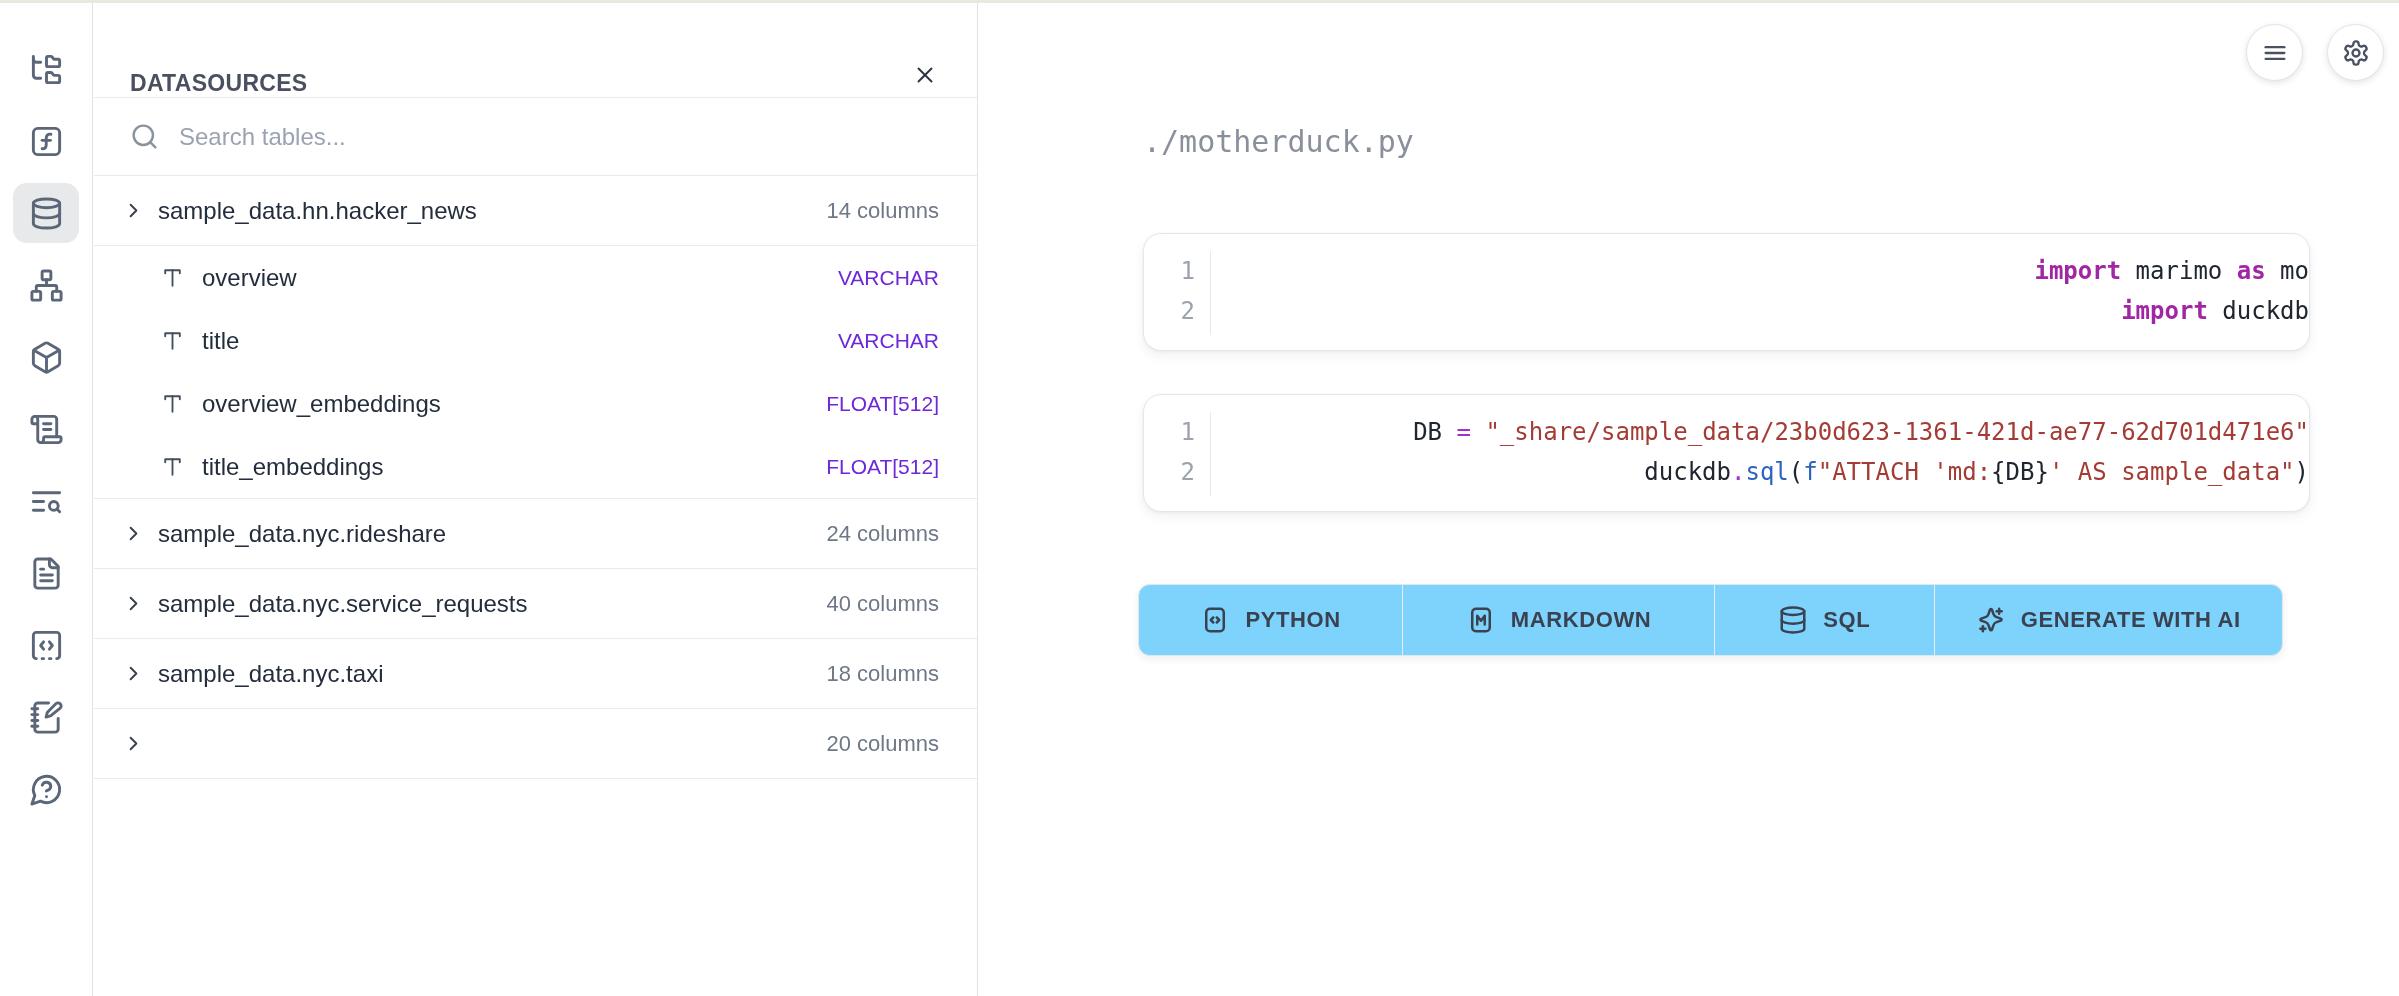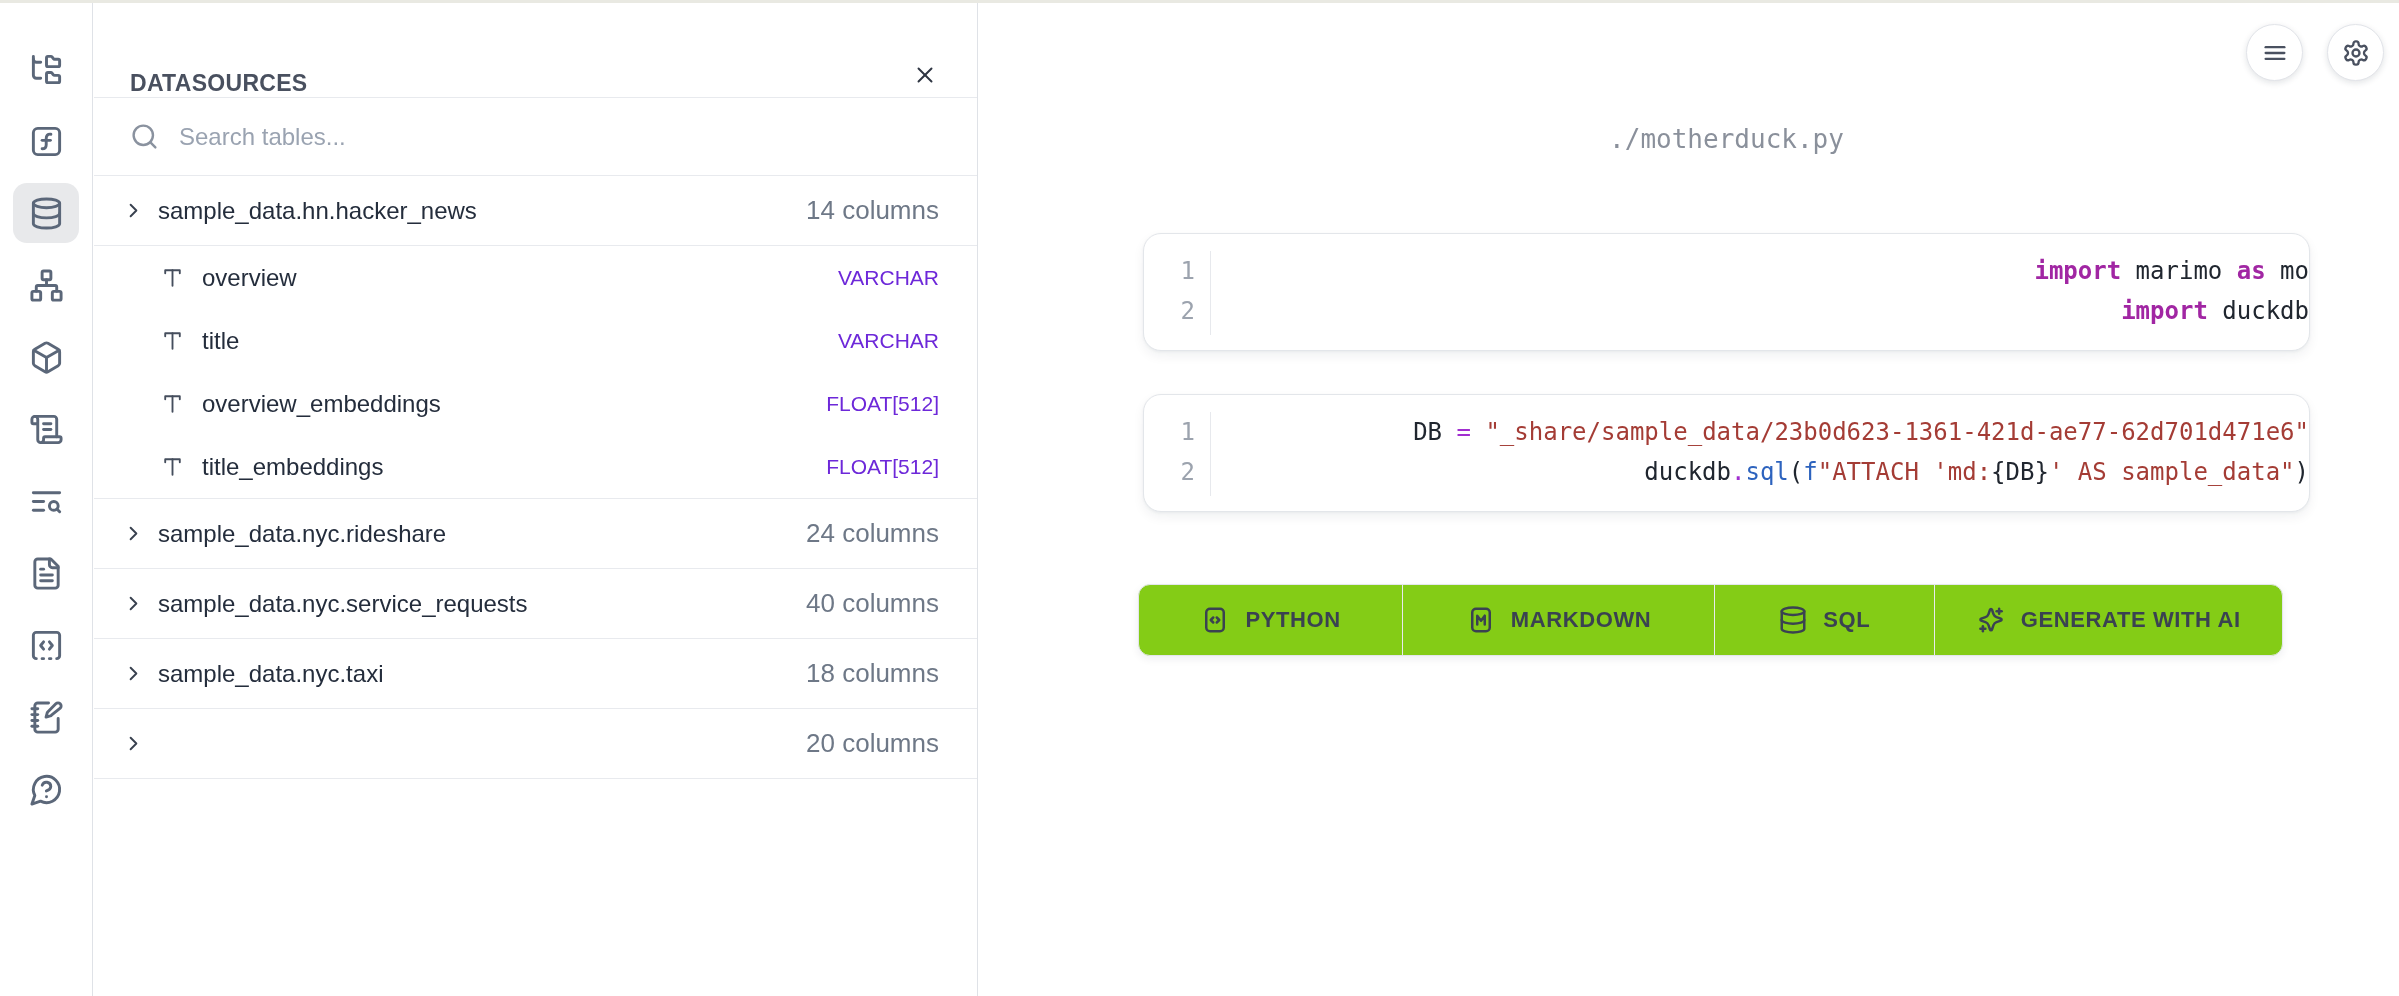--- a/index.html
+++ b/index.html
@@ -53,36 +53,36 @@
     font-size: 24px; color: #2a3342; background: transparent;
   }
   .search-input::placeholder { color: #9aa3b1; }
 
   .table-row {
     height: 70px; display: flex; align-items: center;
     padding: 0 38px 0 28px; border-bottom: 1.5px solid #e8eaee; cursor: pointer;
   }
   .table-row .ic { width: 23px; height: 23px; flex: none; margin-right: 13px; color: #39414f; }
   .tname { font-size: 24px; color: #242d3c; white-space: nowrap; }
-  .tmeta { margin-left: auto; font-size: 26px; color: #6e7887; white-space: nowrap; }
+  .tmeta { margin-left: auto; font-size: 22px; color: #6e7887; white-space: nowrap; }
   .table-row.selected { background: #edf3fb; }
   .table-row.selected .tname, .table-row.selected .ic { color: #3c71c9; }
 
   .cols-block { border-bottom: 1.5px solid #e8eaee; }
   .col-row { height: 63px; display: flex; align-items: center; padding: 0 38px 0 66px; cursor: pointer; }
   .col-row .ic { width: 25px; height: 25px; flex: none; margin-right: 17px; color: #454e5d; stroke-width: 1.8; }
   .cname { font-size: 24px; color: #242d3c; white-space: nowrap; }
   .ctype { margin-left: auto; font-size: 21px; color: #6d28d9; white-space: nowrap; }
 
   
   .main { position: absolute; left: 979px; top: 3px; right: 0; bottom: 0; background: #fff; }
   .content { position: absolute; left: 164px; top: 0; width: 1167px; }
   .filename {
-    position: absolute; top: 121px; width: 100%; text-align: center;
-    font-family: "DejaVu Sans Mono", monospace; font-size: 26px; color: #8a909b;
+    position: absolute; top: 121px; width: 100%; text-align: left;
+    font-family: "DejaVu Sans Mono", monospace; font-size: 30px; color: #8a909b;
   }
 
   .cell {
     position: absolute; left: 0; width: 1167px; background: #fff;
     border: 1.5px solid #e3e6ea; border-radius: 18px;
     box-shadow: 0 5px 12px rgba(20,30,50,.06), 0 1px 3px rgba(20,30,50,.05);
     display: flex; align-items: stretch; padding: 17px 0 15px;
   }
   .cell-1 { top: 230px; height: 118px; }
   .cell-2 { top: 391px; height: 118px; }
@@ -95,21 +95,21 @@
     font-family: "DejaVu Sans Mono", monospace; font-size: 24px; line-height: 40px;
     color: #20262f; white-space: pre; cursor: text; text-align: right;
   }
   .tok-kw  { color: #a126a3; font-weight: bold; }
   .tok-op  { color: #a12ed0; }
   .tok-fn  { color: #2d63be; }
   .tok-str { color: #a43c35; }
 
   .add-bar {
     position: absolute; left: -5px; top: 581px; width: 1145px; height: 72px;
-    display: flex; background: #84cc16; border: 1.5px solid #e3e6ea; border-radius: 12px;
+    display: flex; background: #7dd3fc; border: 1.5px solid #e3e6ea; border-radius: 12px;
     box-shadow: 0 3px 8px rgba(20,30,50,.07); overflow: hidden;
   }
   .add-btn {
     display: flex; align-items: center; justify-content: center; gap: 15px;
     border: none; border-right: 1.5px solid #e8eaee; background: none; cursor: pointer;
     font-family: inherit; font-size: 22px; font-weight: bold; color: #3a4251; letter-spacing: .6px;
     white-space: nowrap;
   }
   .add-btn:last-child { border-right: none; }
   .add-btn .ic { width: 30px; height: 30px; }

